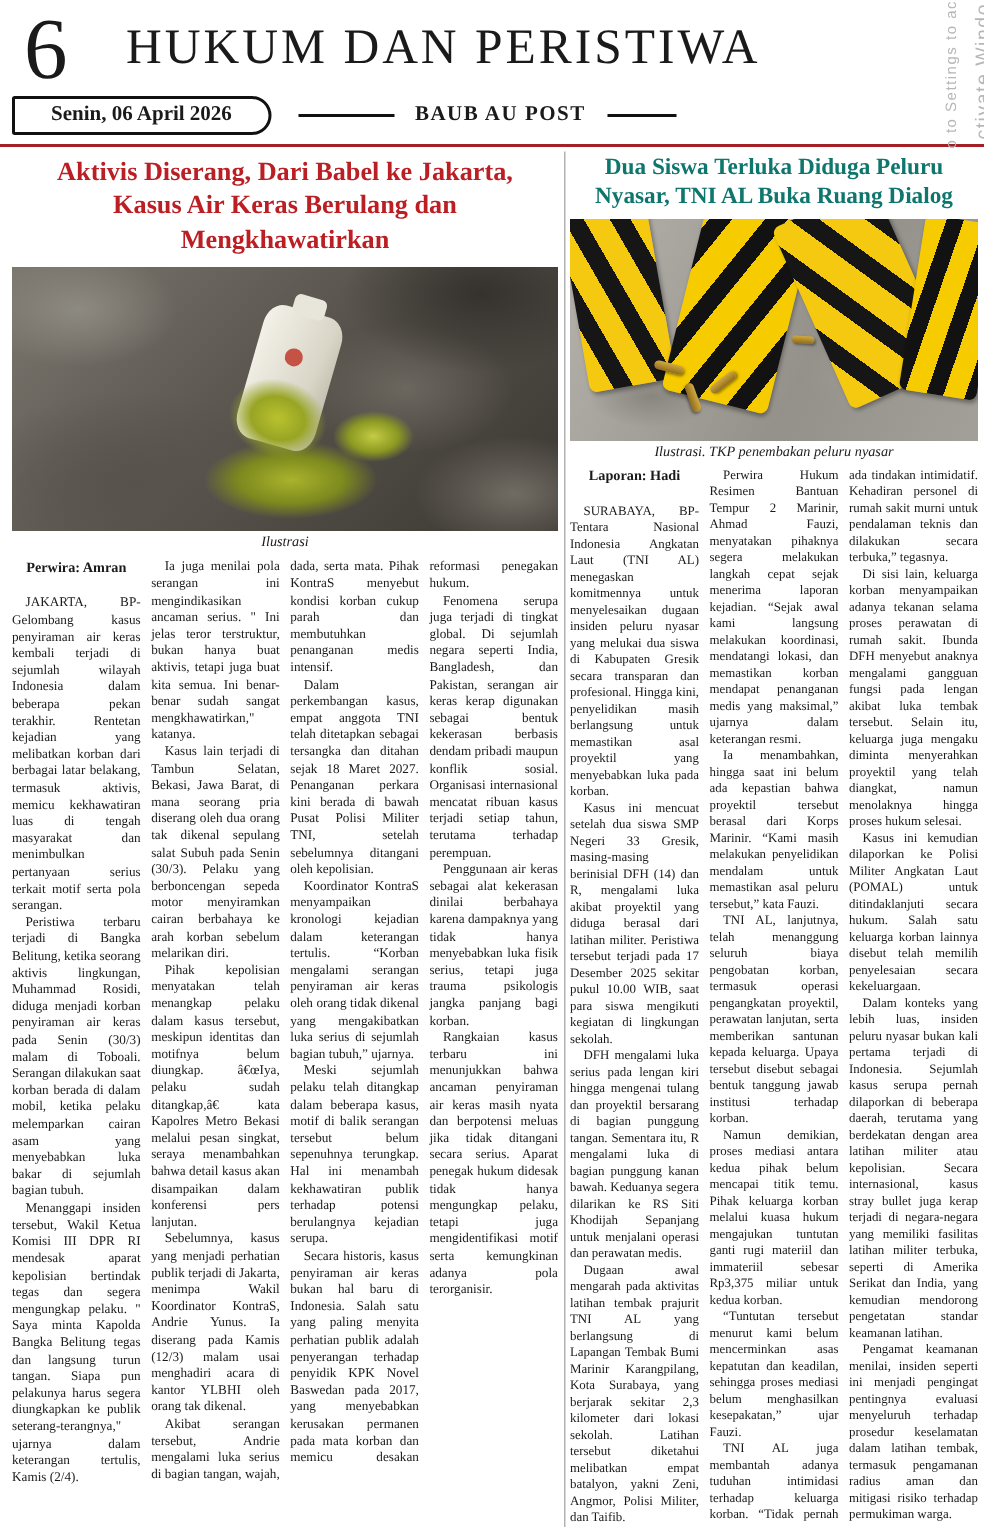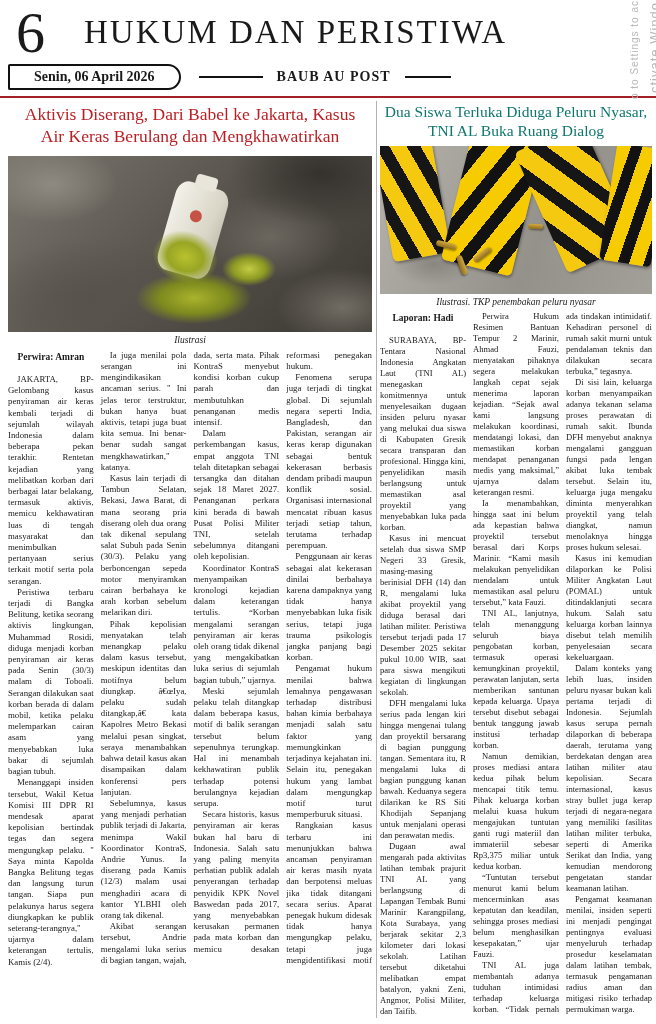--- a/index.html
+++ b/index.html
@@ -31,21 +31,21 @@
   .red-rule{position:absolute;left:0;right:0;top:96px;height:2px;background:#a32126;}
   .article-divider{position:absolute;left:376px;top:101px;bottom:6px;width:1px;background:#b3b3b3;}
 
   
   .watermark{position:absolute;color:#b7b7b7;font-family:"Liberation Sans","DejaVu Sans",sans-serif;
     writing-mode:vertical-rl;transform:rotate(180deg);white-space:nowrap;}
   .wm1{right:-6px;top:2px;font-size:13px;letter-spacing:1px;}
   .wm2{right:16px;top:0;font-size:10px;letter-spacing:1px;}
 
   
-  .headline{font-weight:normal;text-align:center;}
+  .headline{font-weight:bold;text-align:center;}
   .caption{text-align:center;font-style:italic;font-size:9.5px;color:#1b1b1b;padding:3px 0 2px;}
   .byline{text-align:center;font-weight:bold;font-size:9.5px;margin:2px 0 11px;}
   .article-body{text-align:justify;overflow:hidden;column-fill:auto;}
   .article-body p{margin:0;text-indent:9px;}
 
   
   .left-article{position:absolute;left:8px;top:102px;width:364px;}
   .left-article .headline{color:#bb1f24;font-size:17.5px;line-height:1.28;padding:1px 14px 5px;}
   .photo-left{
     position:relative;height:176px;margin-top:3px;overflow:hidden;
@@ -147,21 +147,20 @@
           <p>Kasus lain terjadi di Tambun Selatan, Bekasi, Jawa Barat, di mana seorang pria diserang oleh dua orang tak dikenal sepulang salat Subuh pada Senin (30/3). Pelaku yang berboncengan sepeda motor menyiramkan cairan berbahaya ke arah korban sebelum melarikan diri.</p>
           <p>Pihak kepolisian menyatakan telah menangkap pelaku dalam kasus tersebut, meskipun identitas dan motifnya belum diungkap. â€œIya, pelaku sudah ditangkap,â€ kata Kapolres Metro Bekasi melalui pesan singkat, seraya menambahkan bahwa detail kasus akan disampaikan dalam konferensi pers lanjutan.</p>
           <p>Sebelumnya, kasus yang menjadi perhatian publik terjadi di Jakarta, menimpa Wakil Koordinator KontraS, Andrie Yunus. Ia diserang pada Kamis (12/3) malam usai menghadiri acara di kantor YLBHI oleh orang tak dikenal.</p>
           <p>Akibat serangan tersebut, Andrie mengalami luka serius di bagian tangan, wajah, dada, serta mata. Pihak KontraS menyebut kondisi korban cukup parah dan membutuhkan penanganan medis intensif.</p>
           <p>Dalam perkembangan kasus, empat anggota TNI telah ditetapkan sebagai tersangka dan ditahan sejak 18 Maret 2027. Penanganan perkara kini berada di bawah Pusat Polisi Militer TNI, setelah sebelumnya ditangani oleh kepolisian.</p>
           <p>Koordinator KontraS menyampaikan kronologi kejadian dalam keterangan tertulis. “Korban mengalami serangan penyiraman air keras oleh orang tidak dikenal yang mengakibatkan luka serius di sejumlah bagian tubuh,” ujarnya.</p>
           <p>Meski sejumlah pelaku telah ditangkap dalam beberapa kasus, motif di balik serangan tersebut belum sepenuhnya terungkap. Hal ini menambah kekhawatiran publik terhadap potensi berulangnya kejadian serupa.</p>
           <p>Secara historis, kasus penyiraman air keras bukan hal baru di Indonesia. Salah satu yang paling menyita perhatian publik adalah penyerangan terhadap penyidik KPK Novel Baswedan pada 2017, yang menyebabkan kerusakan permanen pada mata korban dan memicu desakan reformasi penegakan hukum.</p>
           <p>Fenomena serupa juga terjadi di tingkat global. Di sejumlah negara seperti India, Bangladesh, dan Pakistan, serangan air keras kerap digunakan sebagai bentuk kekerasan berbasis dendam pribadi maupun konflik sosial. Organisasi internasional mencatat ribuan kasus terjadi setiap tahun, terutama terhadap perempuan.</p>
           <p>Penggunaan air keras sebagai alat kekerasan dinilai berbahaya karena dampaknya yang tidak hanya menyebabkan luka fisik serius, tetapi juga trauma psikologis jangka panjang bagi korban.</p>
-          <p>Pengamat hukum menilai bahwa lemahnya pengawasan terhadap distribusi bahan kimia berbahaya menjadi salah satu faktor yang memungkinkan terjadinya kejahatan ini. Selain itu, penegakan hukum yang lambat dalam mengungkap motif turut memperburuk situasi.</p>
           <p>Rangkaian kasus terbaru ini menunjukkan bahwa ancaman penyiraman air keras masih nyata dan berpotensi meluas jika tidak ditangani secara serius. Aparat penegak hukum didesak tidak hanya mengungkap pelaku, tetapi juga mengidentifikasi motif serta kemungkinan adanya pola terorganisir.</p>
         </div>
     </div>
   </div>
 
   <div class="right-article">
     <div class="headline">Dua Siswa Terluka Diduga Peluru Nyasar, TNI AL Buka Ruang Dialog</div>
     <div class="photo-right">
       <div class="tape t1"></div>
       <div class="tape t2"></div>
@@ -175,21 +174,21 @@
     <div class="caption">Ilustrasi. TKP penembakan peluru nyasar</div>
     <div class="article-body body-right">
       <div class="byline">Laporan: Hadi</div>
       <div>
           <p>SURABAYA, BP-Tentara Nasional Indonesia Angkatan Laut (TNI AL) menegaskan komitmennya untuk menyelesaikan dugaan insiden peluru nyasar yang melukai dua siswa di Kabupaten Gresik secara transparan dan profesional. Hingga kini, penyelidikan masih berlangsung untuk memastikan asal proyektil yang menyebabkan luka pada korban.</p>
           <p>Kasus ini mencuat setelah dua siswa SMP Negeri 33 Gresik, masing-masing berinisial DFH (14) dan R, mengalami luka akibat proyektil yang diduga berasal dari latihan militer. Peristiwa tersebut terjadi pada 17 Desember 2025 sekitar pukul 10.00 WIB, saat para siswa mengikuti kegiatan di lingkungan sekolah.</p>
           <p>DFH mengalami luka serius pada lengan kiri hingga mengenai tulang dan proyektil bersarang di bagian punggung tangan. Sementara itu, R mengalami luka di bagian punggung kanan bawah. Keduanya segera dilarikan ke RS Siti Khodijah Sepanjang untuk menjalani operasi dan perawatan medis.</p>
           <p>Dugaan awal mengarah pada aktivitas latihan tembak prajurit TNI AL yang berlangsung di Lapangan Tembak Bumi Marinir Karangpilang, Kota Surabaya, yang berjarak sekitar 2,3 kilometer dari lokasi sekolah. Latihan tersebut diketahui melibatkan empat batalyon, yakni Zeni, Angmor, Polisi Militer, dan Taifib.</p>
           <p>Perwira Hukum Resimen Bantuan Tempur 2 Marinir, Ahmad Fauzi, menyatakan pihaknya segera melakukan langkah cepat sejak menerima laporan kejadian. “Sejak awal kami langsung melakukan koordinasi, mendatangi lokasi, dan memastikan korban mendapat penanganan medis yang maksimal,” ujarnya dalam keterangan resmi.</p>
           <p>Ia menambahkan, hingga saat ini belum ada kepastian bahwa proyektil tersebut berasal dari Korps Marinir. “Kami masih melakukan penyelidikan mendalam untuk memastikan asal peluru tersebut,” kata Fauzi.</p>
-          <p>TNI AL, lanjutnya, telah menanggung seluruh biaya pengobatan korban, termasuk operasi kemungkinan proyektil, perawatan lanjutan, serta memberikan santunan kepada keluarga. Upaya tersebut disebut sebagai bentuk tanggung jawab institusi terhadap korban.</p>
+          <p>TNI AL, lanjutnya, telah menanggung seluruh biaya pengobatan korban, termasuk operasi pengangkatan proyektil, perawatan lanjutan, serta memberikan santunan kepada keluarga. Upaya tersebut disebut sebagai bentuk tanggung jawab institusi terhadap korban.</p>
           <p>Namun demikian, proses mediasi antara kedua pihak belum mencapai titik temu. Pihak keluarga korban melalui kuasa hukum mengajukan tuntutan ganti rugi materiil dan immateriil sebesar Rp3,375 miliar untuk kedua korban.</p>
           <p>“Tuntutan tersebut menurut kami belum mencerminkan asas kepatutan dan keadilan, sehingga proses mediasi belum menghasilkan kesepakatan,” ujar Fauzi.</p>
           <p>TNI AL juga membantah adanya tuduhan intimidasi terhadap keluarga korban. “Tidak pernah ada tindakan intimidatif. Kehadiran personel di rumah sakit murni untuk pendalaman teknis dan dilakukan secara terbuka,” tegasnya.</p>
           <p>Di sisi lain, keluarga korban menyampaikan adanya tekanan selama proses perawatan di rumah sakit. Ibunda DFH menyebut anaknya mengalami gangguan fungsi pada lengan akibat luka tembak tersebut. Selain itu, keluarga juga mengaku diminta menyerahkan proyektil yang telah diangkat, namun menolaknya hingga proses hukum selesai.</p>
           <p>Kasus ini kemudian dilaporkan ke Polisi Militer Angkatan Laut (POMAL) untuk ditindaklanjuti secara hukum. Salah satu keluarga korban lainnya disebut telah memilih penyelesaian secara kekeluargaan.</p>
           <p>Dalam konteks yang lebih luas, insiden peluru nyasar bukan kali pertama terjadi di Indonesia. Sejumlah kasus serupa pernah dilaporkan di beberapa daerah, terutama yang berdekatan dengan area latihan militer atau kepolisian. Secara internasional, kasus stray bullet juga kerap terjadi di negara-negara yang memiliki fasilitas latihan militer terbuka, seperti di Amerika Serikat dan India, yang kemudian mendorong pengetatan standar keamanan latihan.</p>
           <p>Pengamat keamanan menilai, insiden seperti ini menjadi pengingat pentingnya evaluasi menyeluruh terhadap prosedur keselamatan dalam latihan tembak, termasuk pengamanan radius aman dan mitigasi risiko terhadap permukiman warga.</p>
         </div>
     </div>
   </div>

